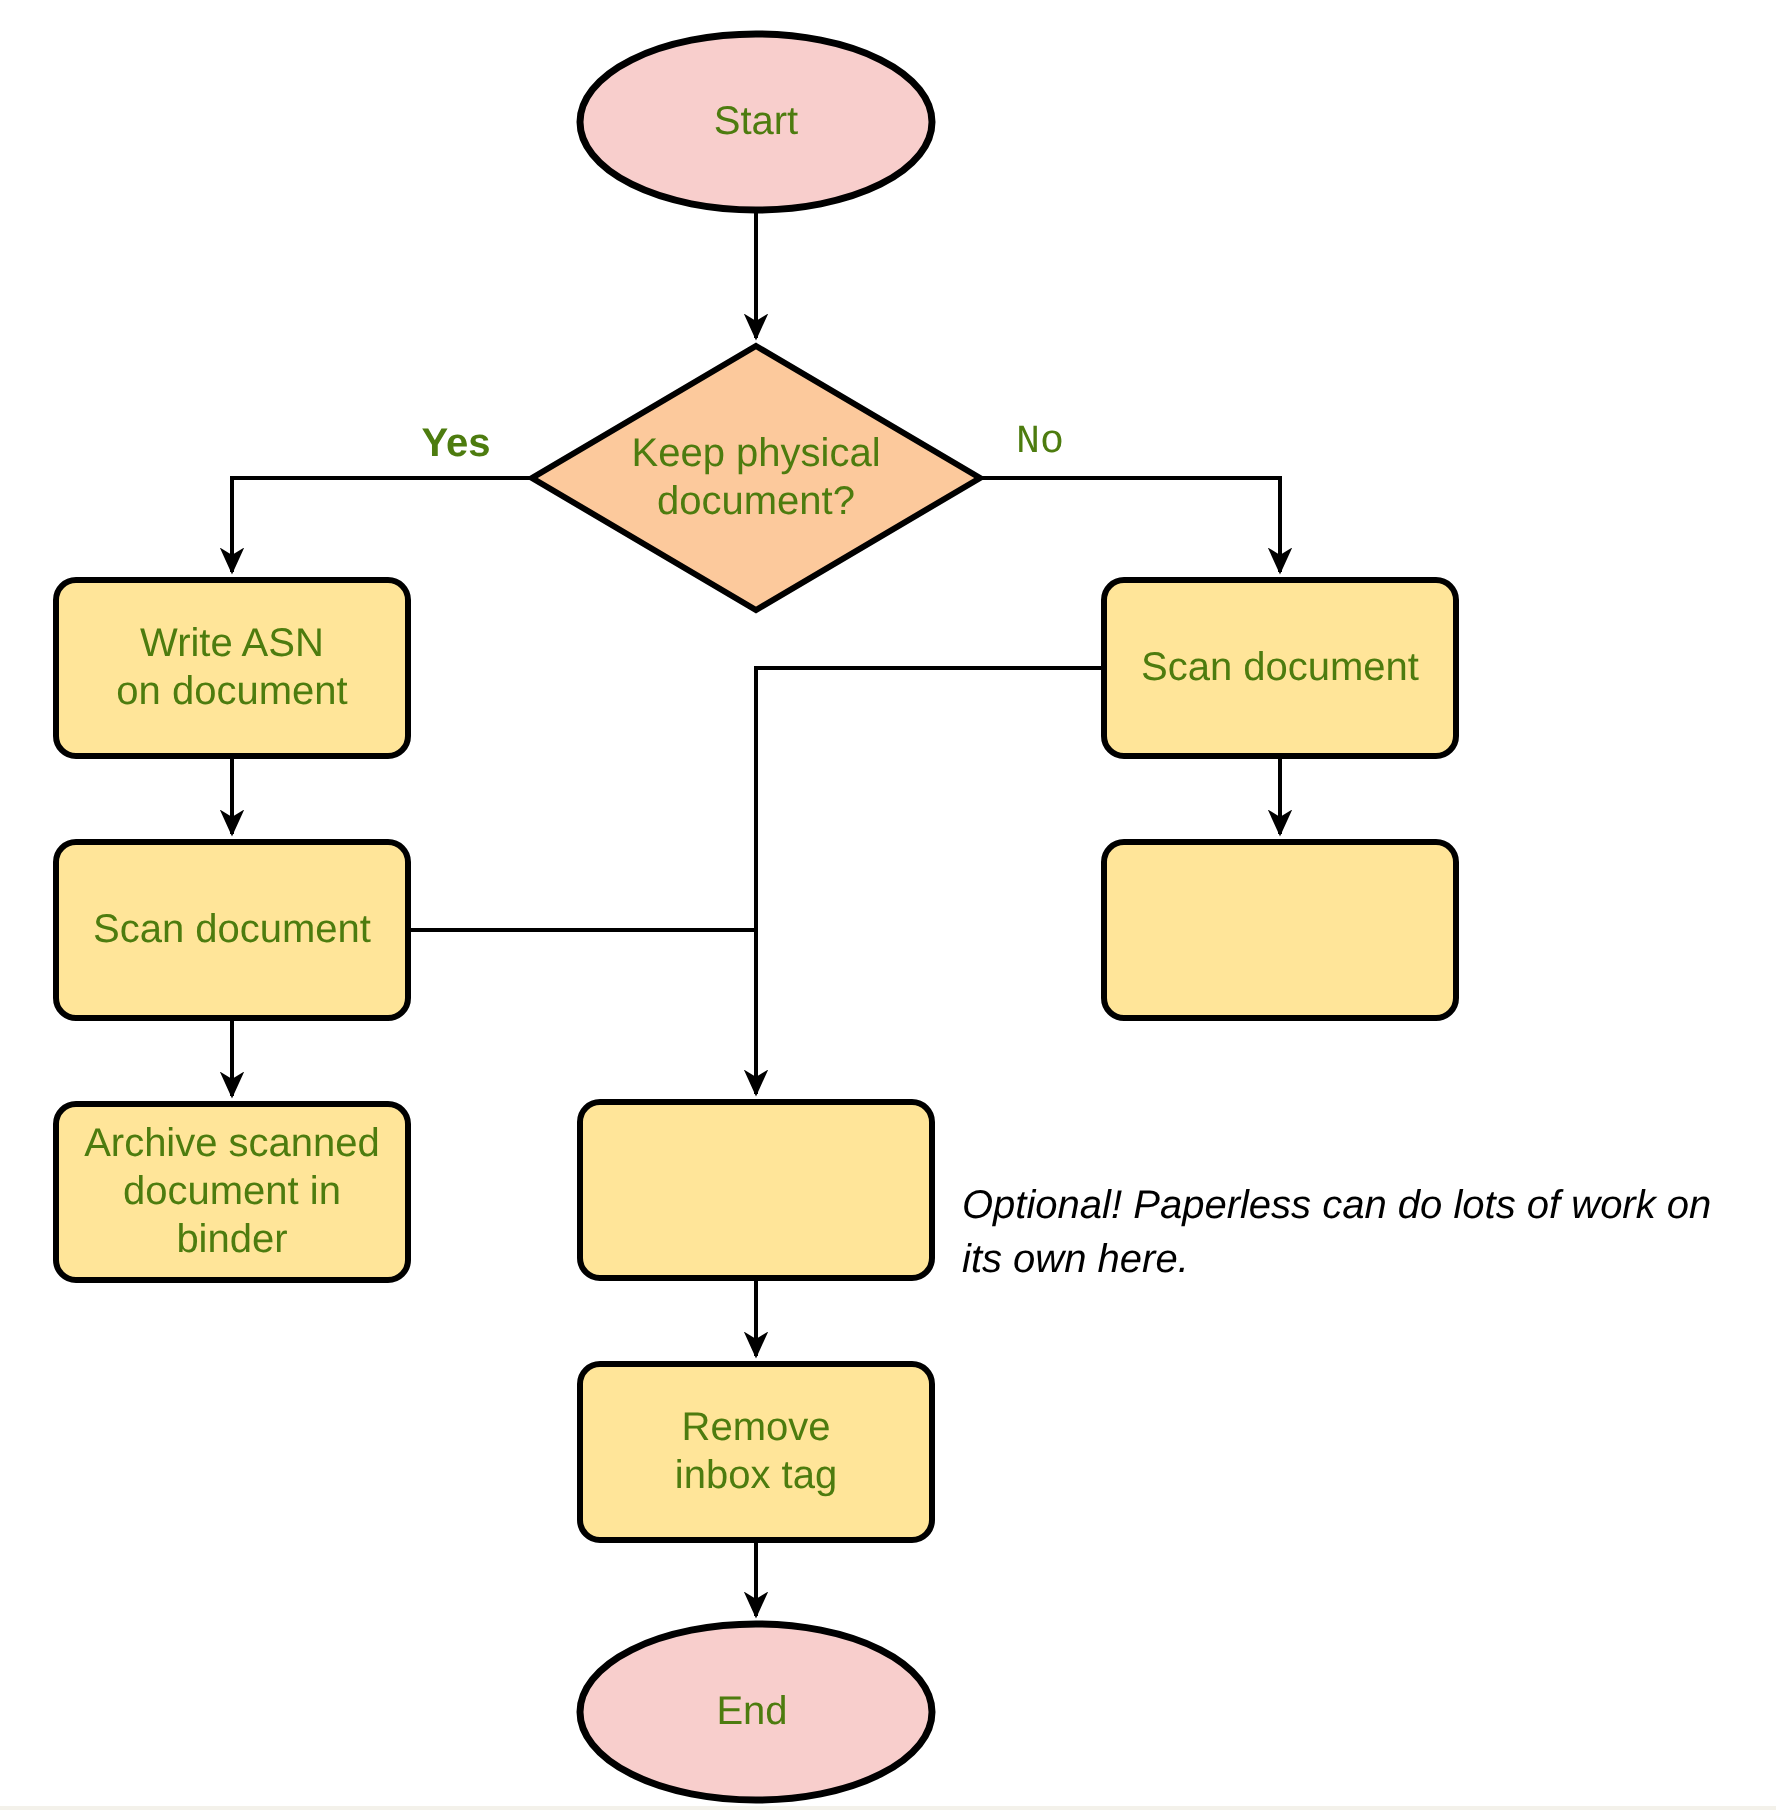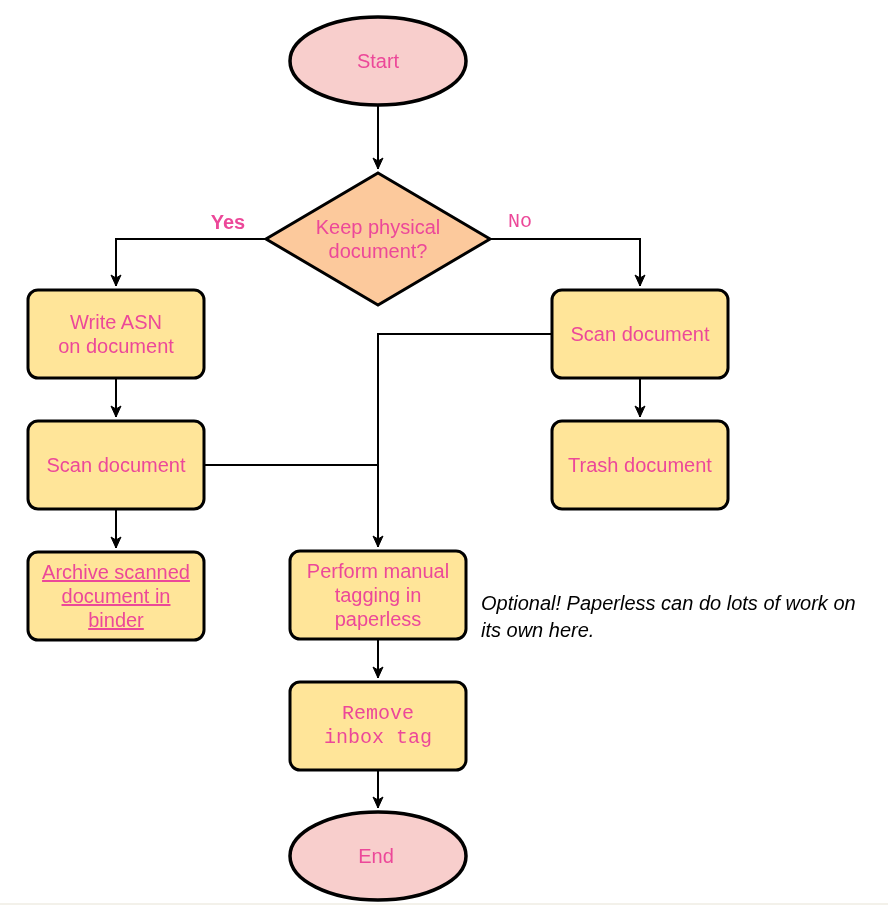--- a/index.html
+++ b/index.html
@@ -37,21 +37,21 @@
   .shape-ellipse {
     stroke: #000000;
     stroke-width: 3.5;
   }
   .label {
     position: absolute;
     display: flex;
     align-items: center;
     justify-content: center;
     text-align: center;
-    color: #ec4899;
+    color: #4d7c0f;
     font-size: 20px;
     line-height: 24px;
     white-space: pre-line;
     pointer-events: none;
   }
   .edge-label {
     font-size: 20px;
     line-height: 22px;
   }
   .annotation {
@@ -115,33 +115,29 @@
   <div class="label" style="left:290px; top:17px; width:176px; height:88px;">Start</div>
 
   <div class="label" style="left:28px; top:290px; width:176px; height:88px;">Write ASN
 on document</div>
 
   <div class="label" style="left:278px; top:195px; width:200px; height:88px;">Keep physical
 document?</div>
 
   <div class="label" style="left:28px; top:421px; width:176px; height:88px;">Scan document</div>
 
-  <div class="label" style="left:28px; top:552px; width:176px; height:88px;text-decoration:underline;">Archive scanned
+  <div class="label" style="left:28px; top:552px; width:176px; height:88px;">Archive scanned
 document in
 binder</div>
 
   <div class="label" style="left:552px; top:290px; width:176px; height:88px;">Scan document</div>
 
-  <div class="label" style="left:552px; top:421px; width:176px; height:88px;">Trash document</div>
 
-  <div class="label" style="left:290px; top:551px; width:176px; height:88px;">Perform manual
-tagging in
-paperless</div>
 
-  <div class="label" style="left:290px; top:682px; width:176px; height:88px;font-family:Liberation Mono, monospace;">Remove
+  <div class="label" style="left:290px; top:682px; width:176px; height:88px;">Remove
 inbox tag</div>
 
   <div class="label" style="left:288px; top:812px; width:176px; height:88px;">End</div>
 
   <div class="label edge-label" style="left:204px; top:210px; width:48px; height:24px;font-weight:bold;">Yes</div>
 
   <div class="label edge-label" style="left:496px; top:210px; width:48px; height:24px;font-family:Liberation Mono, monospace;">No</div>
 
   <div class="annotation">Optional! Paperless can do lots of work on
 its own here.</div>

